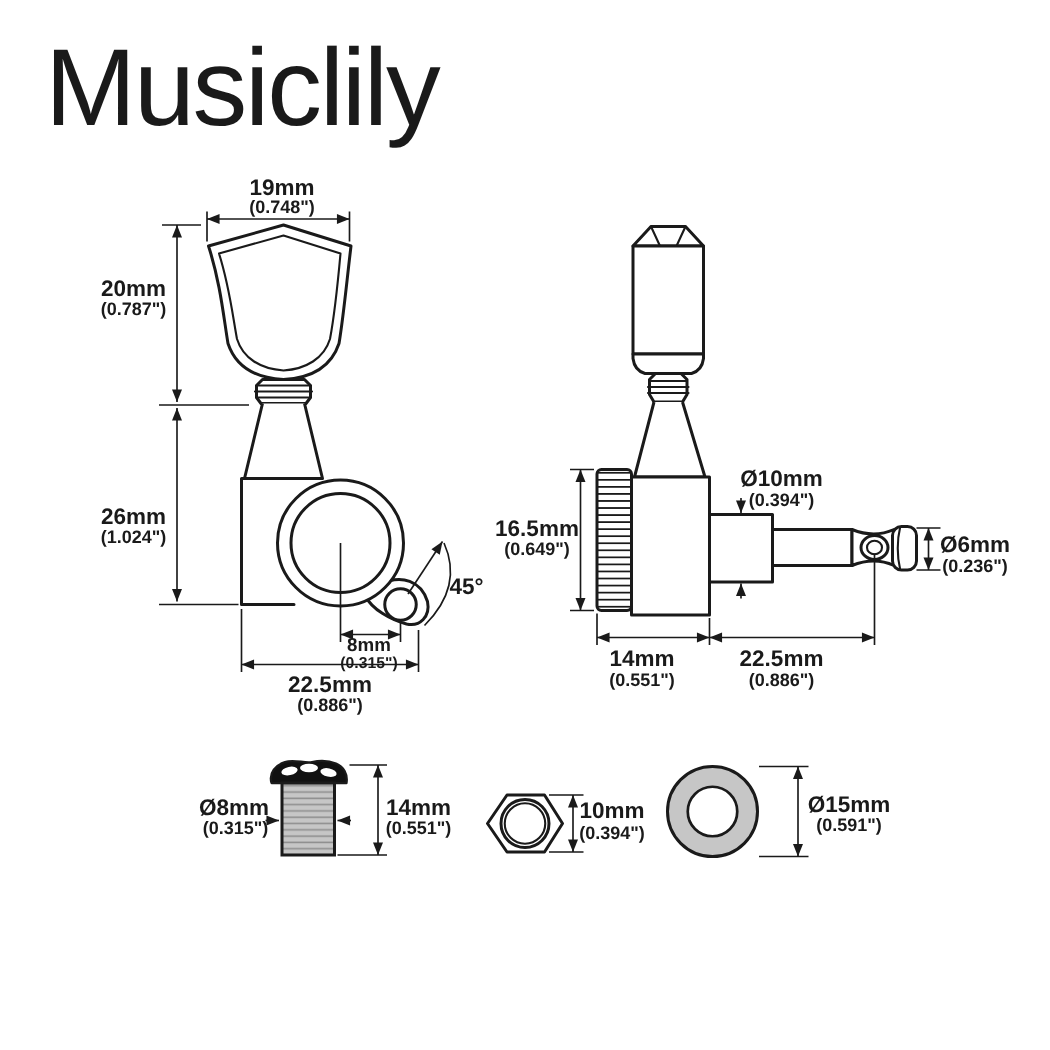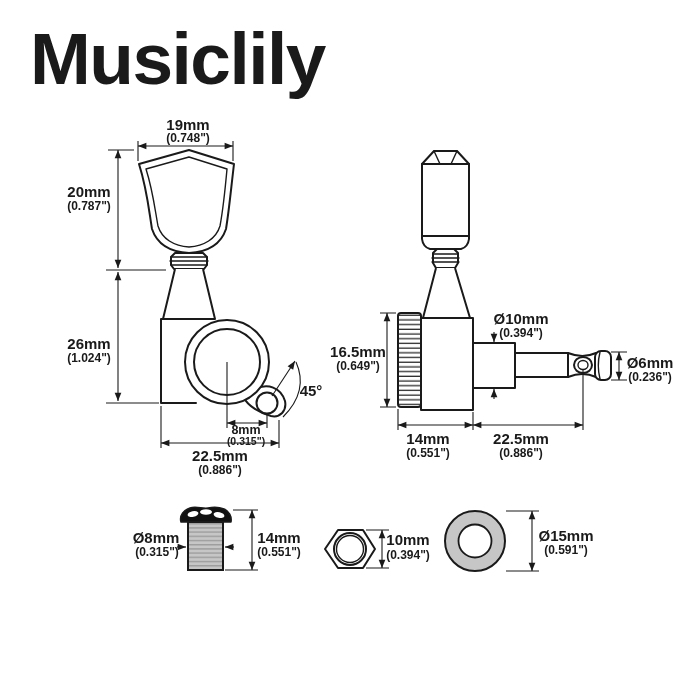--- a/index.html
+++ b/index.html
@@ -1,19 +1,19 @@
 <!DOCTYPE html>
 <html style="--line: #1a1a1a; --metal: #c6c6c6; --thread: #8f8f8f; --cap: #111111;"><head>
 <meta charset="utf-8">
 <title>Musiclily</title>
 <style>
   html,body{margin:0;padding:0;background:#fff;}
   .canvas{position:relative;width:700px;height:700px;background:#fff;overflow:hidden;
           font-family:"Liberation Sans",sans-serif;}
-  .logo{position:absolute;left:30px;top:22px;font-size:73px;font-weight:700;
+  .logo{position:absolute;left:30px;top:22px;font-size:73px;font-weight:400;
         letter-spacing:-1.5px;line-height:1;color:var(--line,#151515);white-space:nowrap;}
   svg{position:absolute;left:0;top:0;}
   .ln  {fill:none;stroke:var(--line,#1a1a1a);stroke-width:2;stroke-linejoin:round;stroke-linecap:round;}
   .lnf {fill:#ffffff;stroke:var(--line,#1a1a1a);stroke-width:2;stroke-linejoin:round;}
   .thin{fill:none;stroke:var(--line,#1a1a1a);stroke-width:1.4;stroke-linejoin:round;stroke-linecap:round;}
   .dim {fill:none;stroke:var(--line,#1a1a1a);stroke-width:1.1;}
   .metalf{fill:var(--metal,#c6c6c6);stroke:var(--line,#1a1a1a);stroke-width:2;}
   .capf{fill:var(--cap,#111111);stroke:var(--line,#1a1a1a);stroke-width:1.5;stroke-linejoin:round;}
   .t1{font:700 15px "Liberation Sans",sans-serif;fill:var(--line,#1a1a1a);text-anchor:middle;}
   .t2{font:700 12px "Liberation Sans",sans-serif;fill:var(--line,#1a1a1a);text-anchor:middle;}

